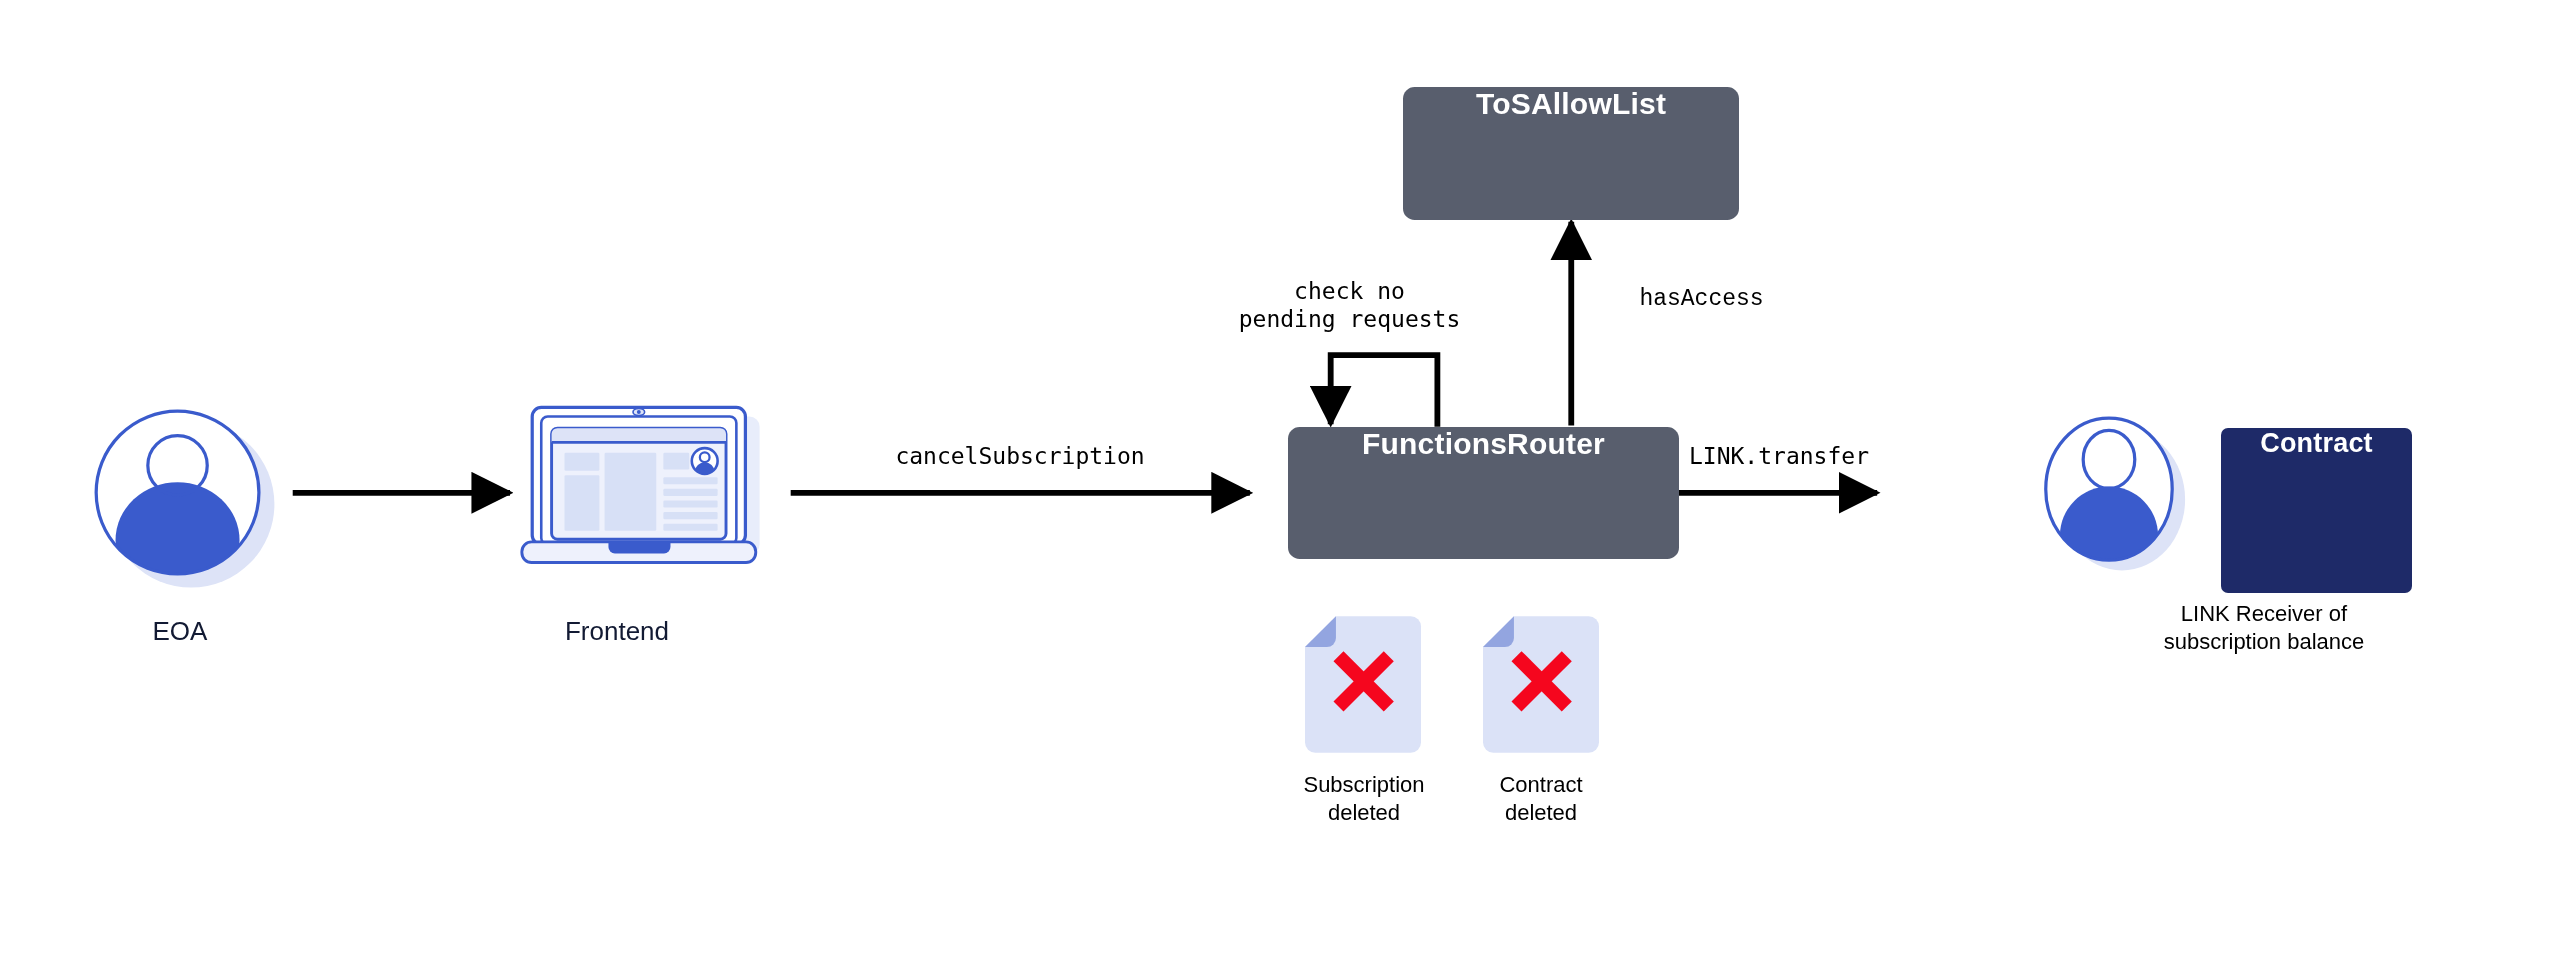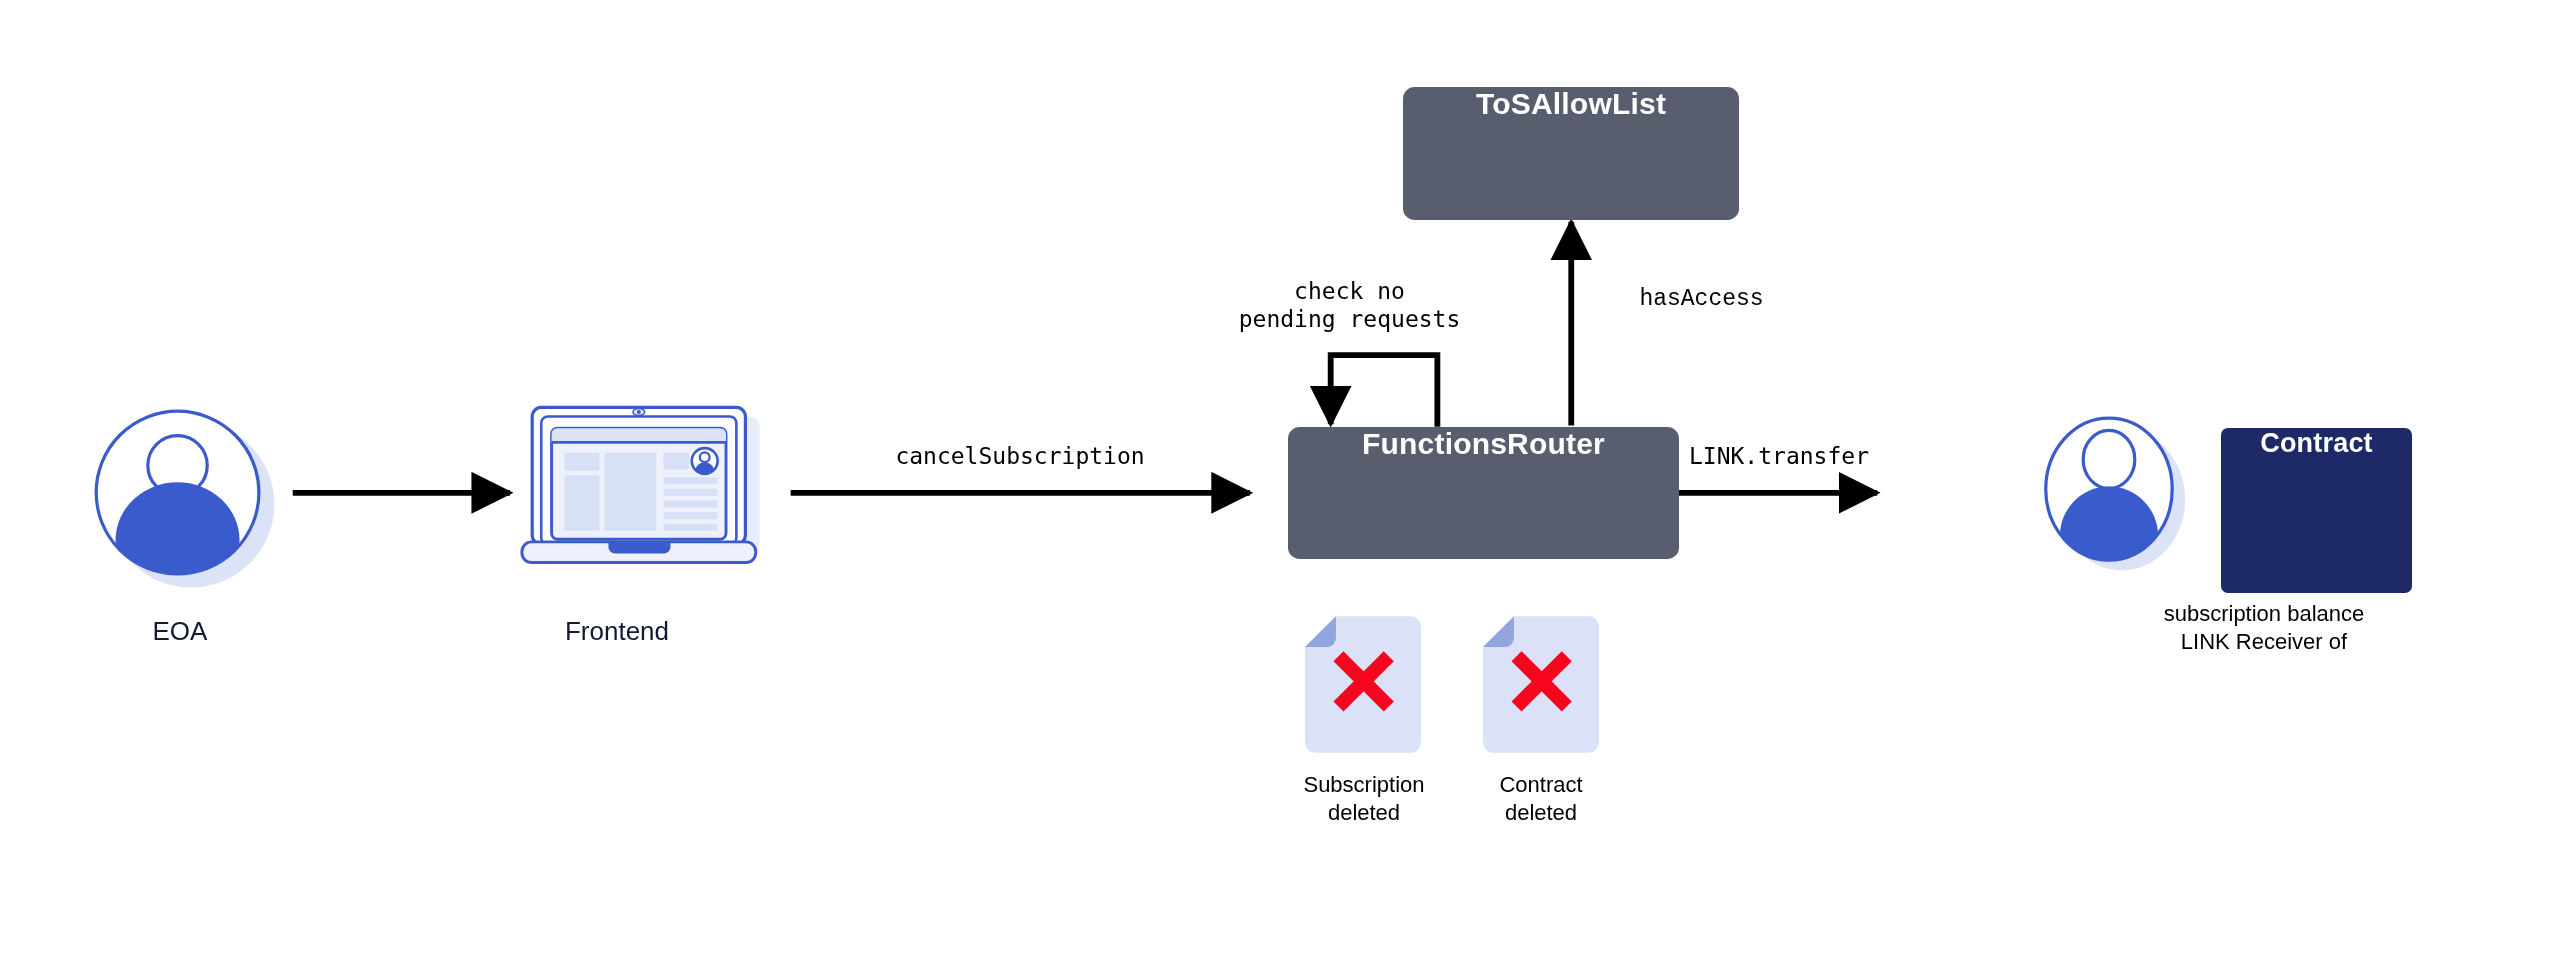--- a/index.html
+++ b/index.html
@@ -233,18 +233,18 @@
       <ellipse cx="108" cy="118" rx="98" ry="110" fill="none" stroke="#3a5bcc" stroke-width="5"></ellipse>
       <ellipse cx="108" cy="72" rx="40" ry="45" fill="none" stroke="#3a5bcc" stroke-width="5"></ellipse>
     </svg>
   </div>
 
   <div class="box box-navy" style="left:2221px; top:428px; width:191px; height:165px; font-size:27px;border-radius:7px;">
     <span>Contract</span>
   </div>
 
   <div class="caption-plain" style="left:2070px; top:600px; width:388px;">
+    <div>LINK Receiver of</div>
     <div>subscription balance</div>
-    <div>LINK Receiver of</div>
   </div>
 
 </div>
 
 
 </body></html>

